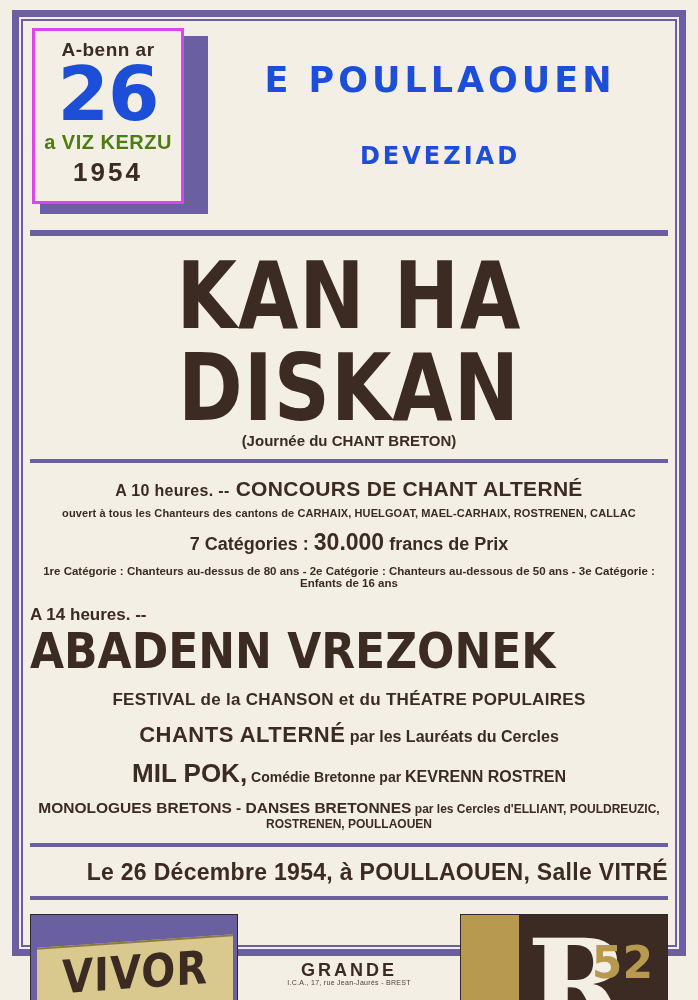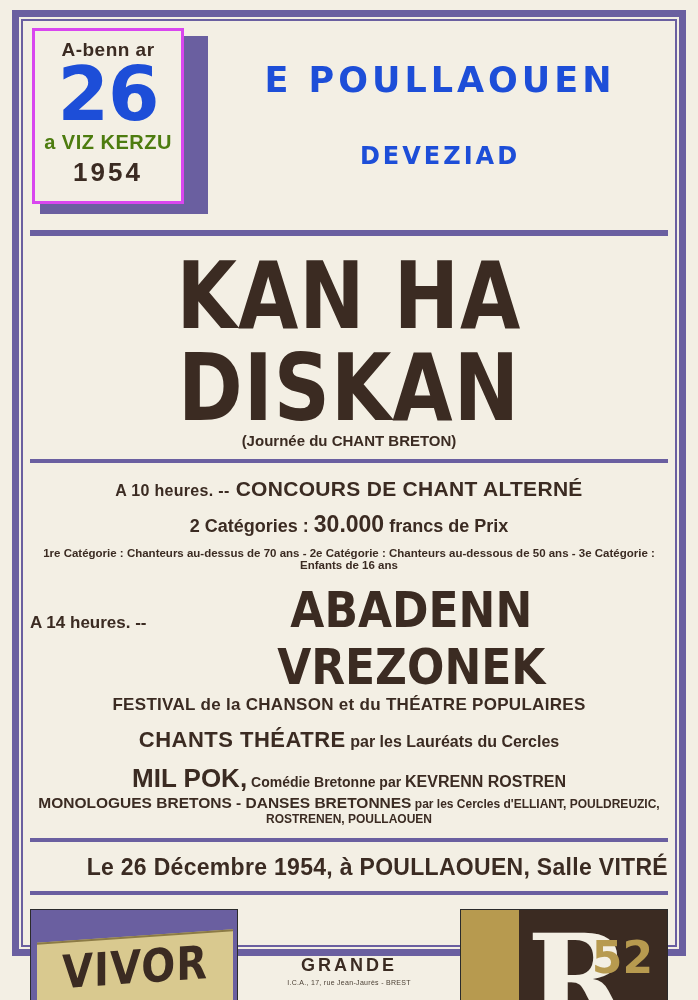--- a/index.html
+++ b/index.html
@@ -197,40 +197,41 @@
     font-size: 11.5px;
     font-weight: bold;
     margin-top: 9px;
   }
 
   .row-14 {
     display: flex;
     align-items: baseline;
     justify-content: center;
     margin-top: 16px;
+    flex-direction: column;
   }
   .row-14 .lab {
     font-size: 17px;
     font-weight: bold;
     white-space: nowrap;
     padding-right: 8px;
   }
   .abadenn {
     font-family: "DejaVu Sans", sans-serif;
     font-size: 44px;
     font-weight: bold;
     letter-spacing: 0px;
     transform: scaleY(1.12);
     transform-origin: center;
     color: #3b2b22;
   }
   .festival {
     font-size: 17px;
     font-weight: bold;
-    margin-top: 6px;
+    margin-top: 14px;
     letter-spacing: 0.3px;
   }
   .chants {
     margin-top: 12px;
     font-size: 16px;
     font-weight: bold;
   }
   .chants .big {
     font-size: 22px;
     font-weight: bold;
@@ -243,21 +244,21 @@
   }
   .milpok .big {
     font-size: 26px;
     font-weight: bold;
   }
   .milpok .mid {
     font-size: 16px;
     font-weight: bold;
   }
   .monologues {
-    margin-top: 0;
+    margin-top: 10px;
     font-size: 12px;
     font-weight: bold;
   }
   .monologues .big {
     font-size: 15.5px;
     font-weight: bold;
   }
 
   .where {
     text-align: right;
@@ -411,43 +412,44 @@
 
     <div class="rule thin" style="margin-top:10px"></div>
 
     <div class="prog">
 
       <div class="line-a">
         <span class="small">A 10 heures. --</span>
         <span>CONCOURS DE CHANT ALTERNÉ</span>
       </div>
 
+      <div class="line-b">ouvert à tous les Chanteurs des cantons de CARHAIX, HUELGOAT, MAEL-CARHAIX, ROSTRENEN, CALLAC</div>
 
       <div class="line-c">
-        <span>2 Catégories : </span><span class="big">30.000</span><span> francs de Prix</span>
+        <span>7 Catégories : </span><span class="big">30.000</span><span> francs de Prix</span>
       </div>
 
       <div class="line-d">
         <span>1re</span>
-        <span>Catégorie : Chanteurs au-dessus de 70 ans -</span>
+        <span>Catégorie : Chanteurs au-dessus de 80 ans -</span>
         <span>2e</span>
         <span>Catégorie : Chanteurs au-dessous de 50 ans -</span>
         <span>3e</span>
         <span>Catégorie : Enfants de 16 ans</span>
       </div>
 
       <div class="row-14">
         <div class="lab">A 14 heures. --</div>
         <div class="abadenn">ABADENN VREZONEK</div>
       </div>
 
       <div class="festival">FESTIVAL de la CHANSON et du THÉATRE POPULAIRES</div>
 
       <div class="chants">
-        <span class="big">CHANTS THÉATRE</span><span> par les Lauréats du Cercles</span>
+        <span class="big">CHANTS ALTERNÉ</span><span> par les Lauréats du Cercles</span>
       </div>
 
       <div class="milpok">
         <span class="big">MIL POK,</span><span> Comédie Bretonne par </span><span class="mid">KEVRENN ROSTREN</span>
       </div>
 
       <div class="monologues">
         <span class="big">MONOLOGUES BRETONS - DANSES BRETONNES</span><span> par les Cercles d'ELLIANT, POULDREUZIC, ROSTRENEN, POULLAOUEN</span>
       </div>
     </div>

